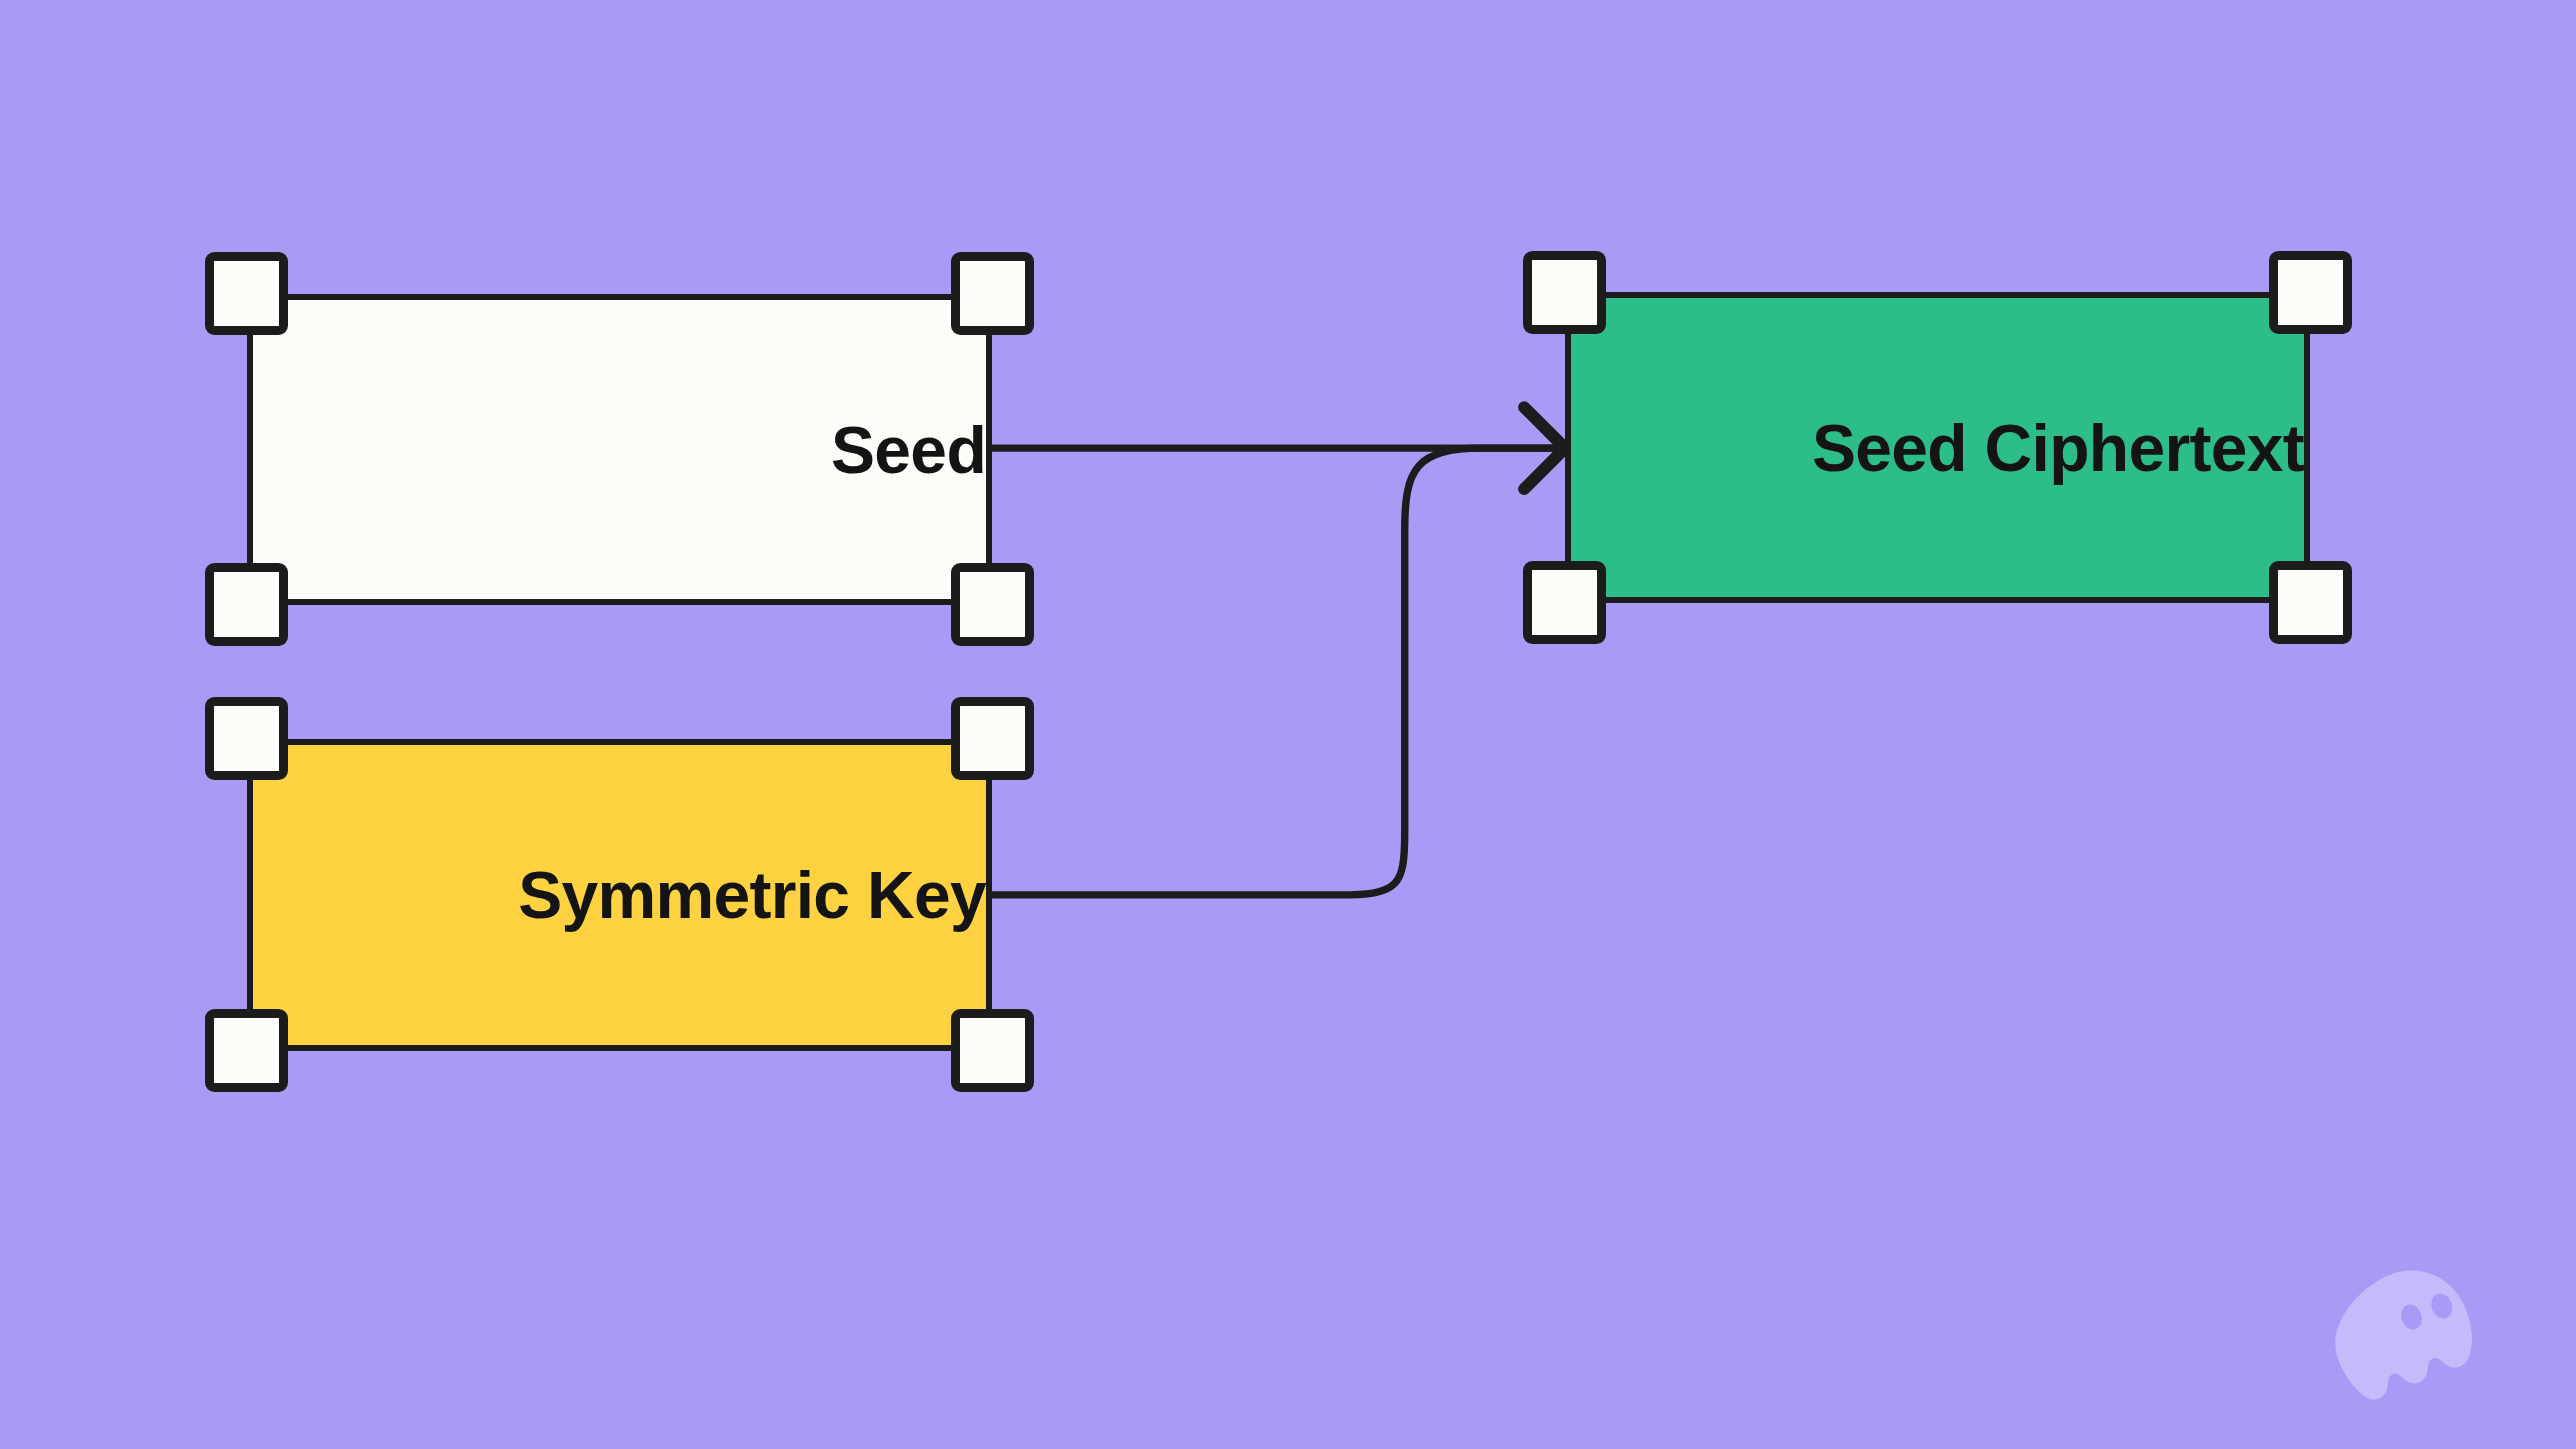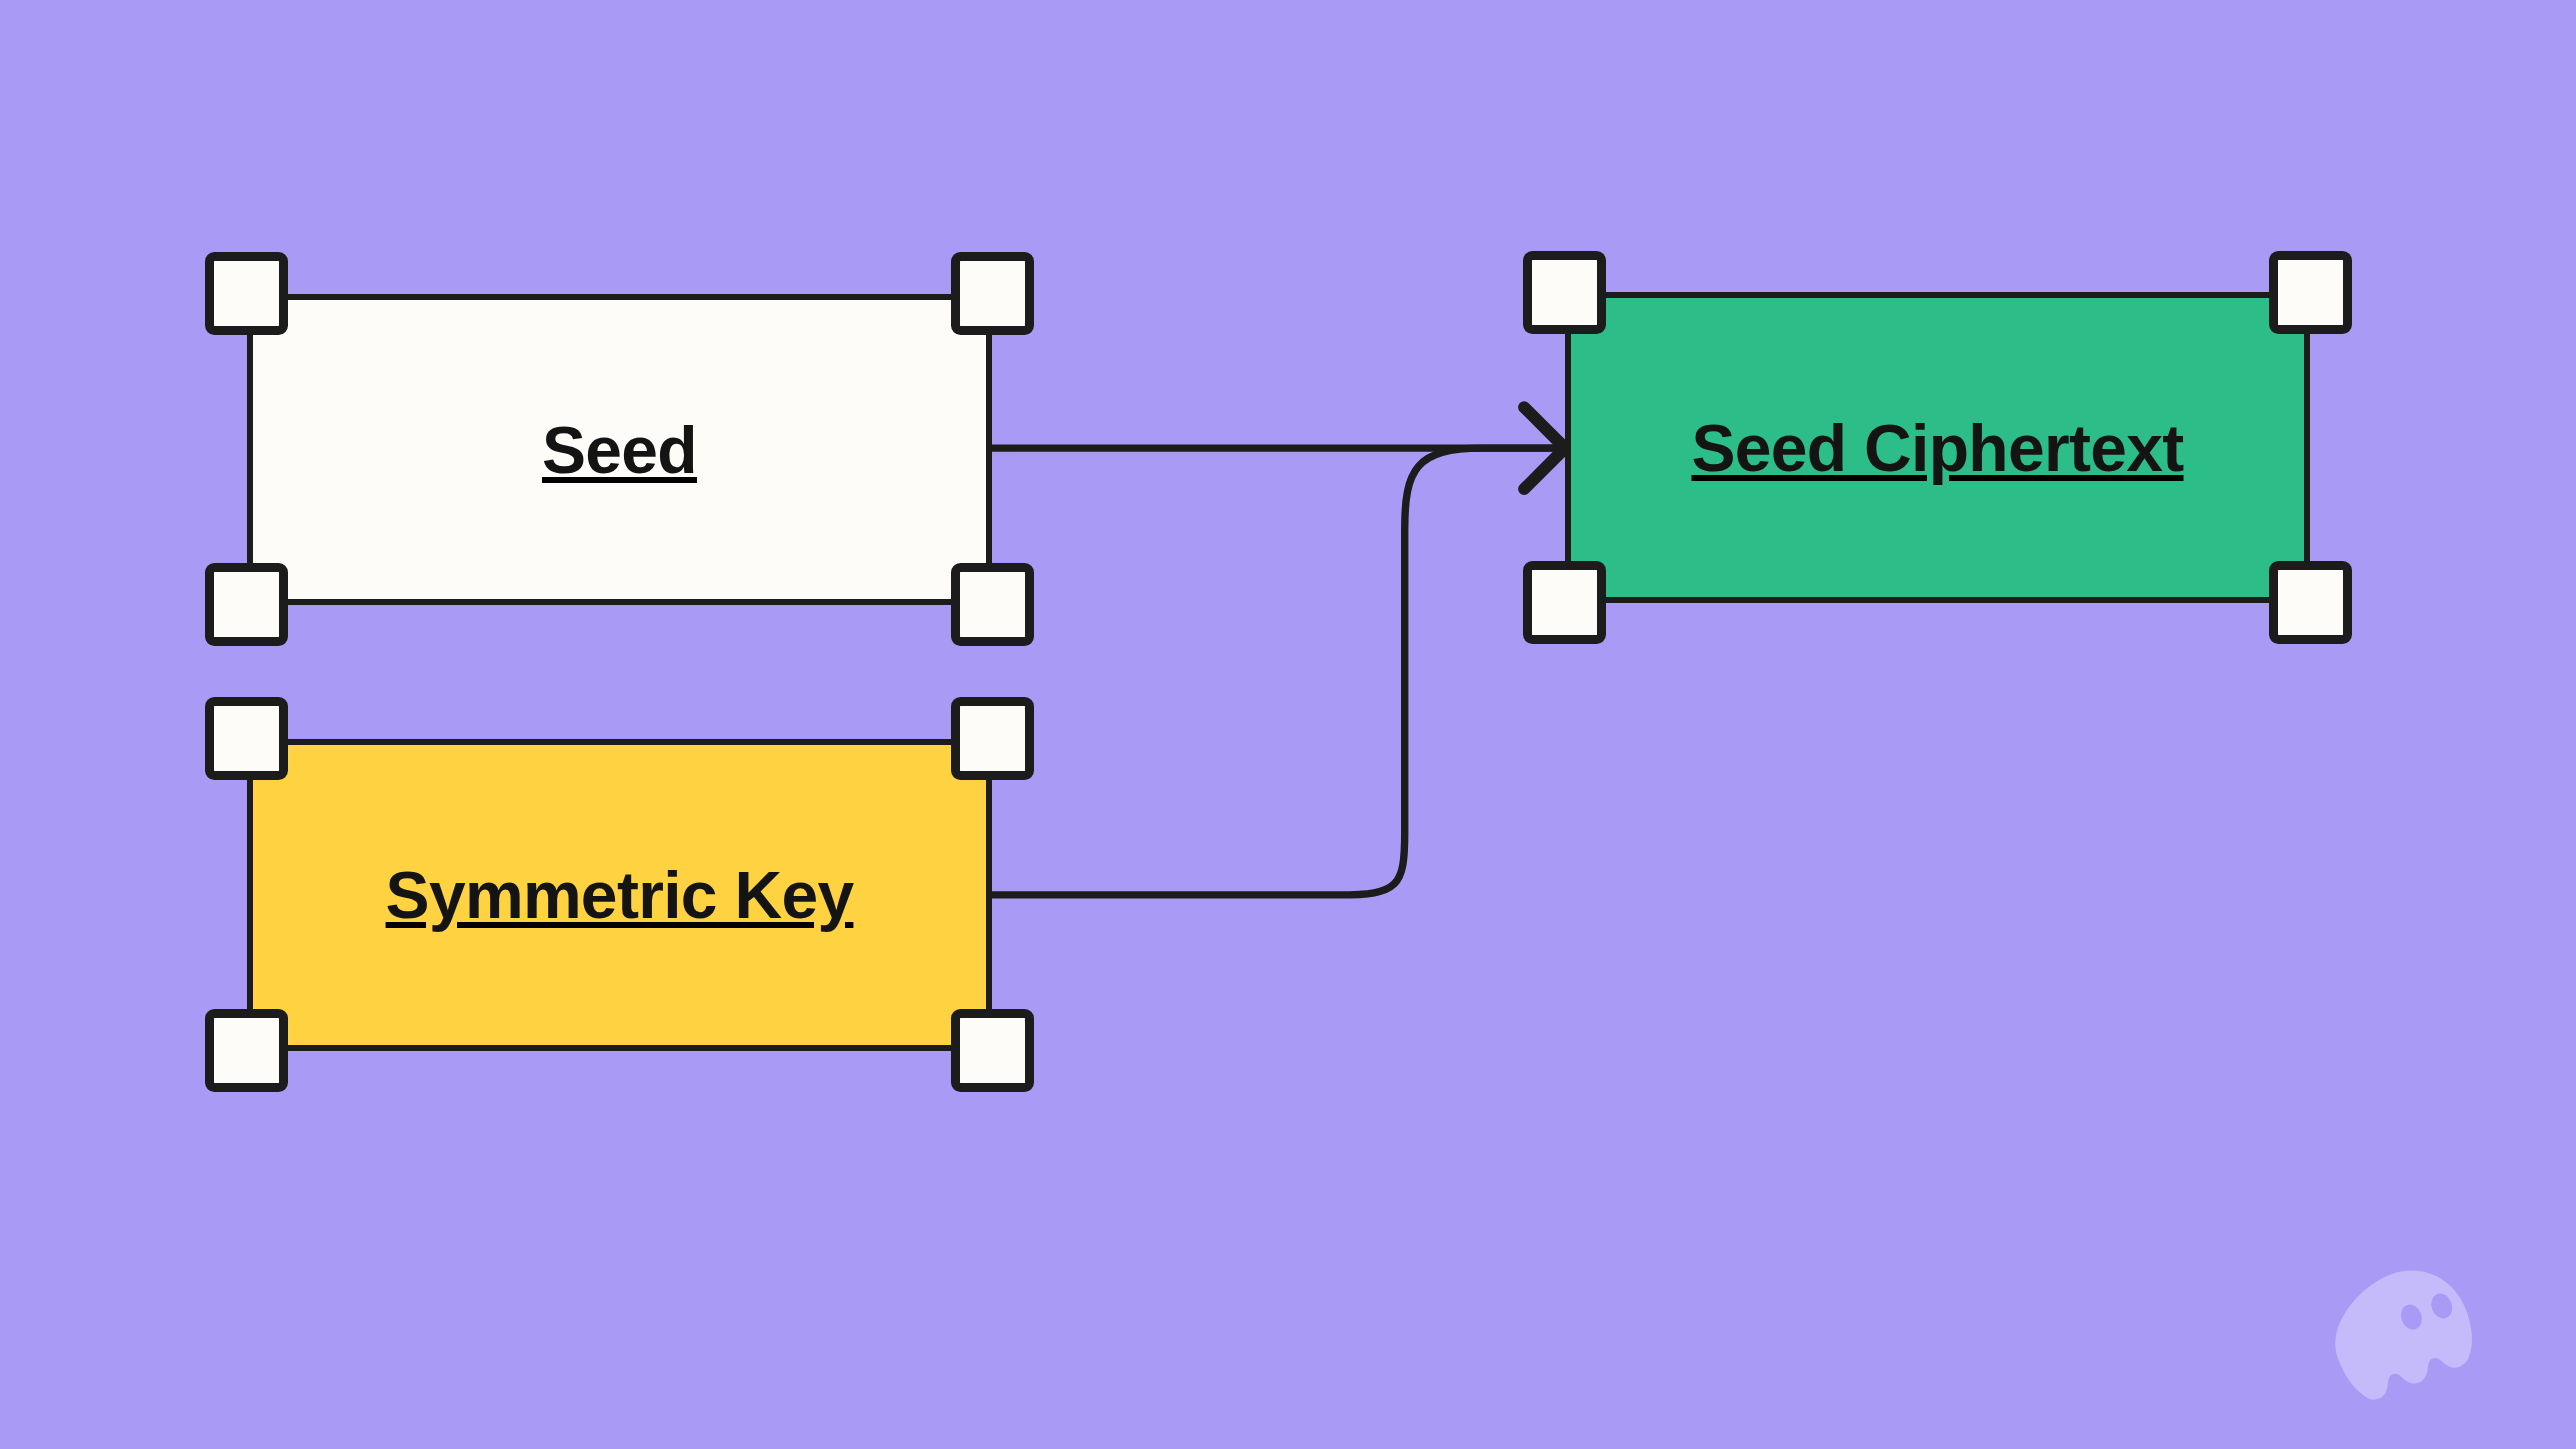--- a/index.html
+++ b/index.html
@@ -24,22 +24,21 @@
     inset: 0;
     width: 2576px;
     height: 1449px;
   }
   .node {
     position: absolute;
     box-sizing: border-box;
     border: 6.7px solid #1c1c1c;
     display: flex;
     align-items: center;
-    justify-content: center;
-    text-decoration: underline;
+    justify-content: flex-end;
   }
   .node-label {
     font-size: 66px;
     font-weight: bold;
     color: #141414;
     letter-spacing: -0.7px;
     white-space: nowrap;
     line-height: 1;
   }
   .handle {

